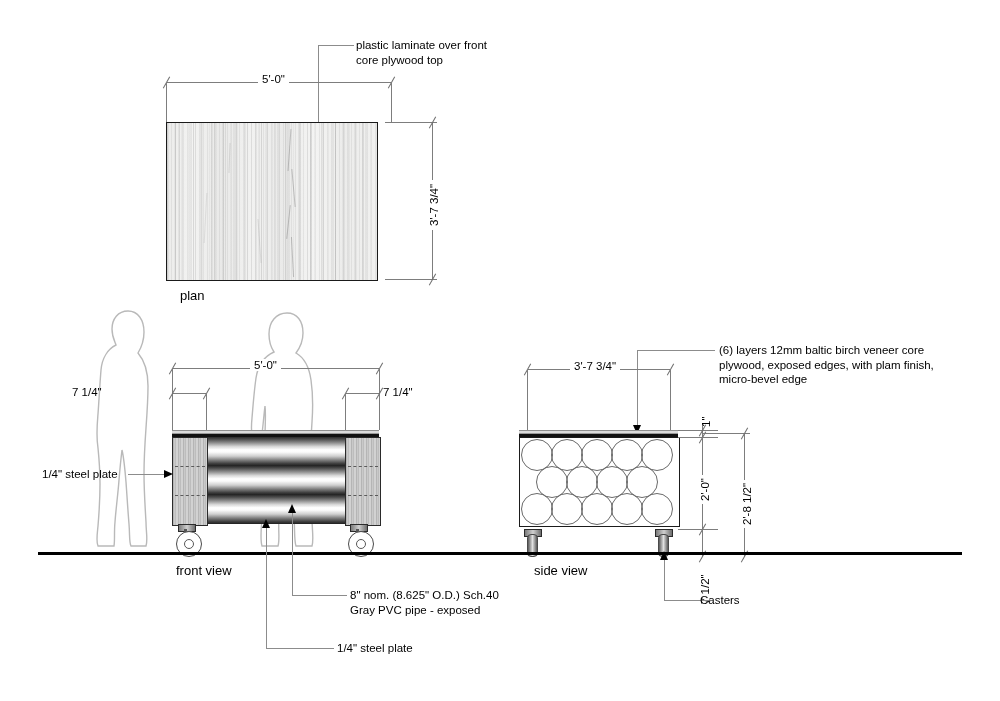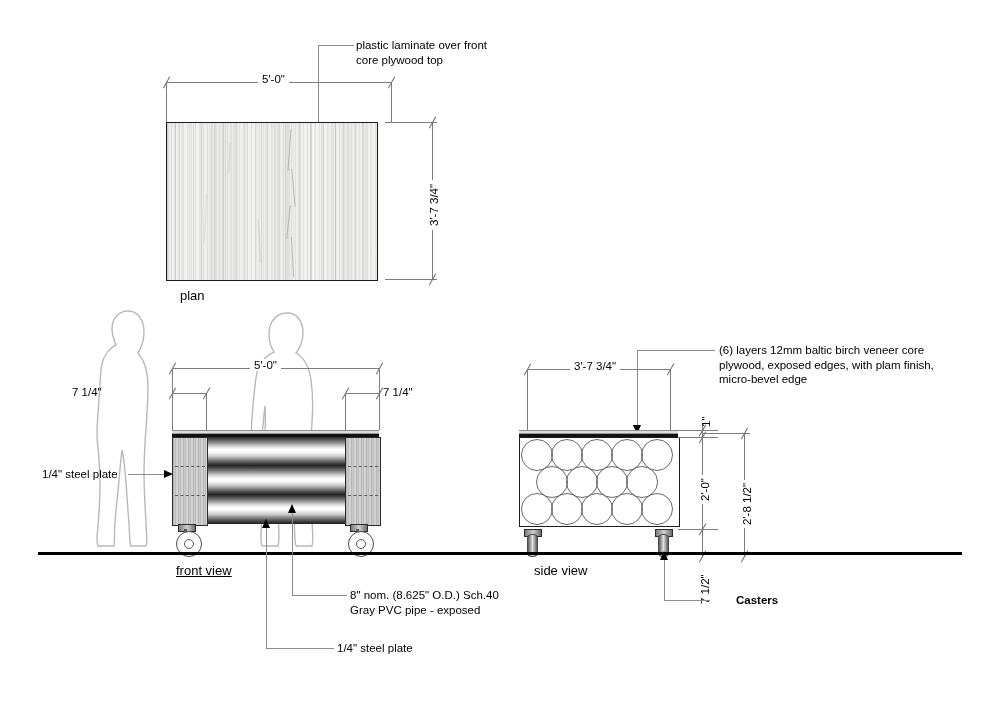--- a/index.html
+++ b/index.html
@@ -178,21 +178,21 @@
       <div class="wheel" style="left:0;top:7px;width:24px;height:24px;"></div>
       <div class="hub" style="left:8px;top:15px;width:8px;height:8px;"></div>
     </div>
     <div class="caster" style="left:348px;top:524px;width:28px;height:32px;">
       <div class="bracket" style="left:2px;top:0;width:16px;height:6px;"></div>
       <div class="stem" style="left:8px;top:5px;width:3px;height:4px;"></div>
       <div class="wheel" style="left:0;top:7px;width:24px;height:24px;"></div>
       <div class="hub" style="left:8px;top:15px;width:8px;height:8px;"></div>
     </div>
 
-    <div class="viewlabel" style="left:176px;top:563px;text-decoration:underline;">front view</div>
+    <div class="viewlabel" style="left:176px;top:563px;">front view</div>
 
     <div class="leader hline" style="left:128px;top:474px;width:38px;"></div>
     <div class="arrowright" style="left:164px;top:469.5px;"></div>
     <div class="note" style="left:42px;top:467px;">1/4" steel plate</div>
   </div>
 
   <div>
 
     <div class="leader hline" style="left:637px;top:350px;width:78px;"></div>
     <div class="leader vline" style="left:637px;top:350px;height:76px;"></div>
@@ -276,15 +276,15 @@
 Gray PVC pipe - exposed</div>
 
   <div class="arrowup" style="left:262px;top:519px;"></div>
   <div class="leader vline" style="left:266px;top:528px;height:120px;"></div>
   <div class="leader hline" style="left:266px;top:648px;width:68px;"></div>
   <div class="note" style="left:337px;top:641px;">1/4" steel plate</div>
 
   <div class="arrowup" style="left:660px;top:551px;"></div>
   <div class="leader vline" style="left:664px;top:560px;height:40px;"></div>
   <div class="leader hline" style="left:664px;top:600px;width:46px;"></div>
-  <div class="note" style="left:736px;top:593px;font-weight:bold;">Casters</div>
+  <div class="note" style="left:700px;top:593px;">Casters</div>
 
 </div>
 
 </body></html>

